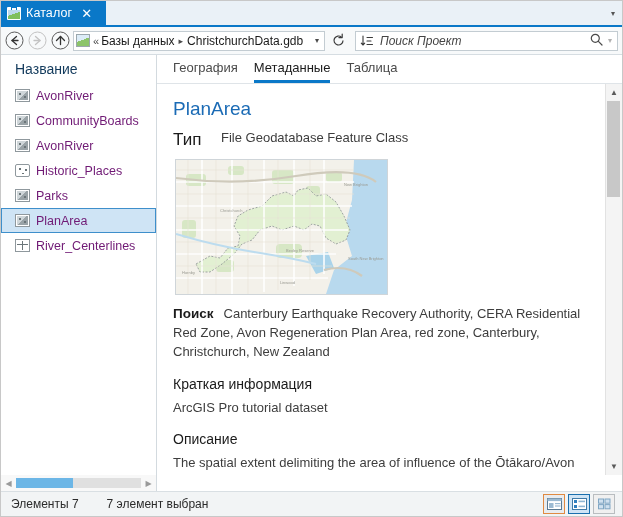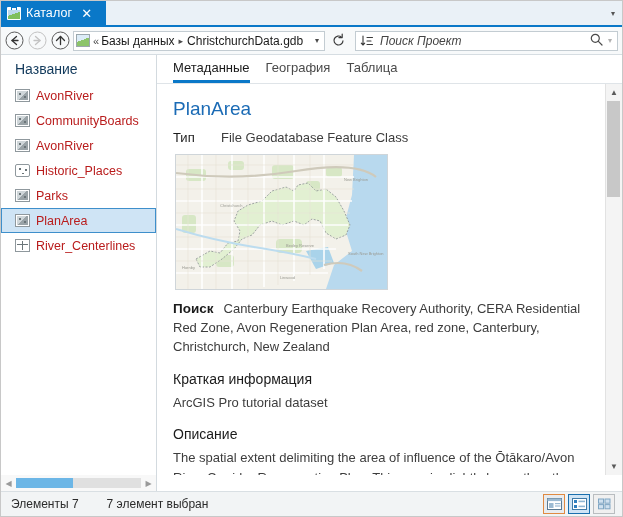--- a/index.html
+++ b/index.html
@@ -179,21 +179,21 @@
   .tree-list { flex: 1; overflow: hidden; padding-top: 1px; }
   .tree-item {
     height: 25px;
     display: flex;
     align-items: center;
     gap: 6px;
     padding-left: 14px;
     box-sizing: border-box;
     cursor: pointer;
   }
-  .tree-item .lbl { font-size: 12.5px; color: #b91c1c; }
+  .tree-item .lbl { font-size: 12.5px; color: #701a75; }
   .tree-item.selected {
     background: #cfe4f5;
     border: 1px solid #3e8fcb;
     padding-left: 13px;
     margin-right: 0;
   }
   .fi {
     width: 15px; height: 13px;
     border: 1px solid #8f989d;
     box-sizing: border-box;
@@ -264,21 +264,21 @@
     overflow: hidden;
     position: relative;
   }
   .meta-title {
     color: #1b6bb5;
     font-size: 19px;
     font-weight: normal;
     margin: 0 0 10px 0;
   }
   .kv { display: flex; align-items: flex-start; gap: 18px; margin-bottom: 9px; }
-  .kv .k { font-size: 13px; color: #1b1b1b; min-width: 30px; }
+  .kv .k { font-size: 17px; color: #1b1b1b; min-width: 30px; }
   .kv .v { font-size: 13px; color: #3d3d3d; }
   .thumb {
     width: 213px; height: 136px;
     border: 1px solid #cfd5d9;
     box-sizing: border-box;
     margin: 2px 0 10px 2px;
     position: relative;
     overflow: hidden;
     background: #f2efe9;
   }
@@ -493,22 +493,22 @@
           <span class="fi line"></span>
           <span class="lbl">River_Centerlines</span>
         </div>
 
       </div>
     </div>
 
     <div class="content-pane">
 
       <div class="tabs">
+        <div class="ctab">География</div>
         <div class="ctab active">Метаданные</div>
-        <div class="ctab">География</div>
         <div class="ctab">Таблица</div>
       </div>
 
       <div class="content-scroll-wrap">
         <div class="meta">
 
           <h1 class="meta-title">PlanArea</h1>
 
           <div class="kv">
             <span class="k">Тип</span>

